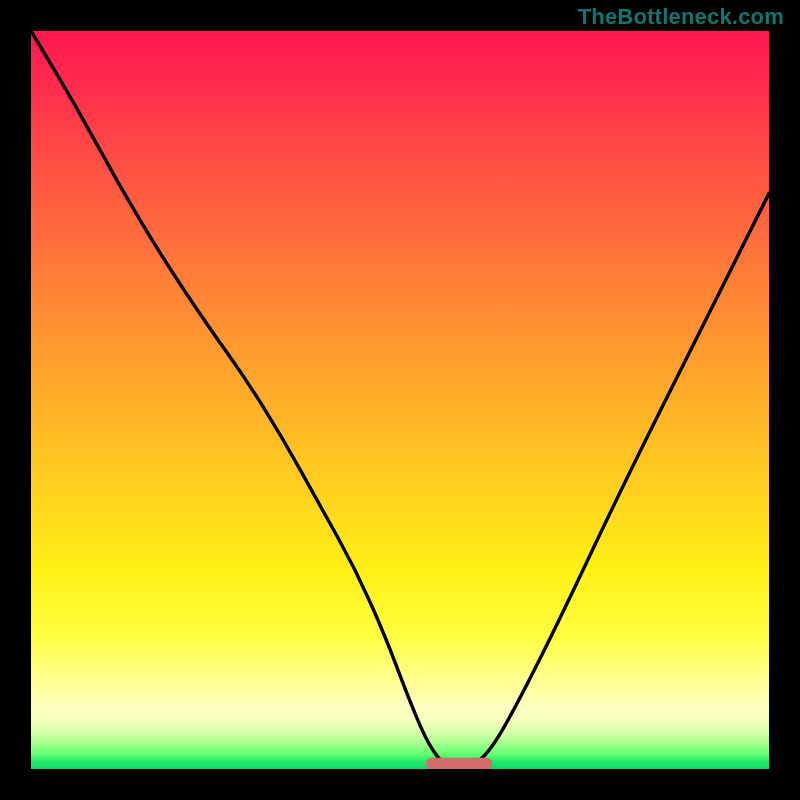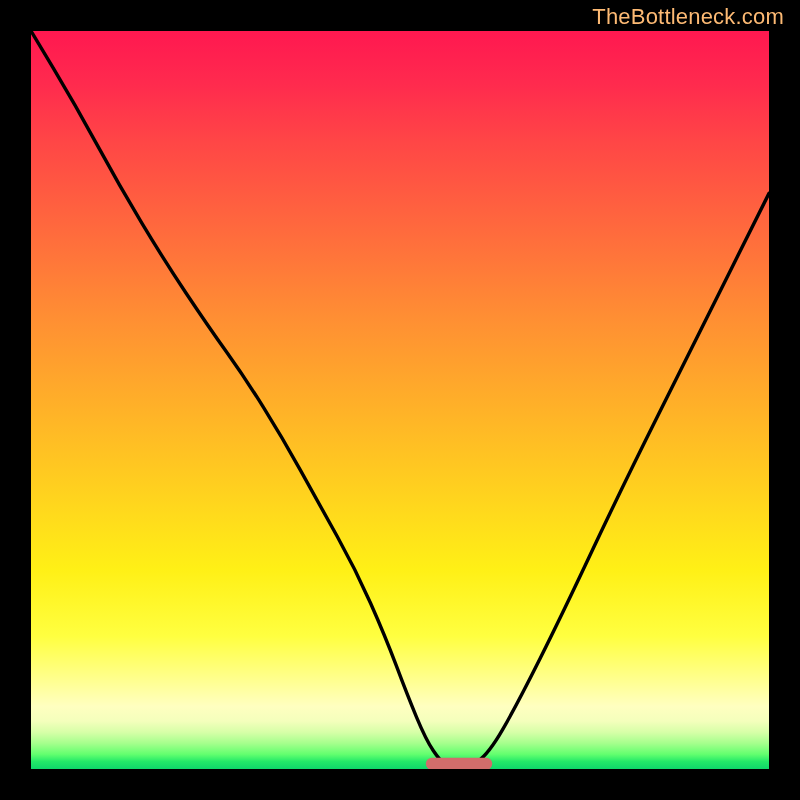--- a/index.html
+++ b/index.html
@@ -53,24 +53,24 @@
   .curve-svg {
     position: absolute;
     inset: 0;
     width: 100%;
     height: 100%;
   }
   .watermark {
     position: absolute;
     top: 4px;
     right: 16px;
-    color: #fdba74;
+    color: #0f766e;
     font-size: 22px;
     letter-spacing: 0.2px;
-    font-weight: 400;
+    font-weight: 700;
   }
 </style>
 </head>
 <body>
 
 <div class="stage">
 
   <div class="watermark">TheBottleneck.com</div>
 
   <div class="plot-area">

